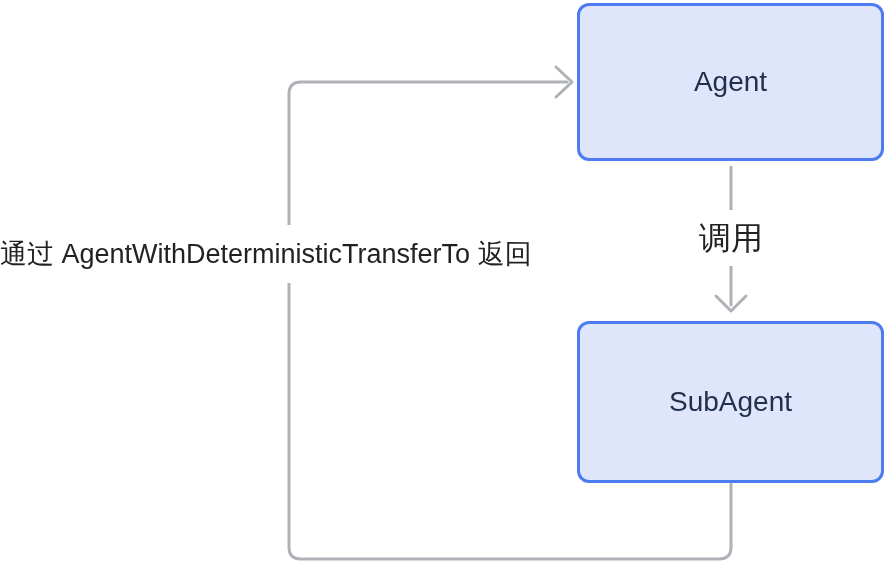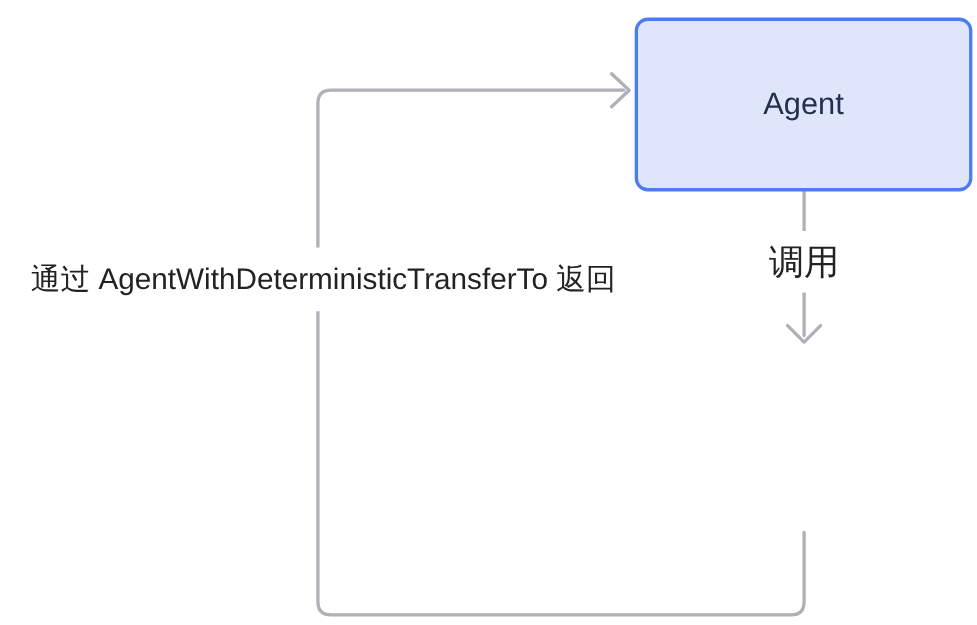--- a/index.html
+++ b/index.html
@@ -41,28 +41,27 @@
     background: var(--node_fill);
     border: 3px solid var(--node_border);
     border-radius: 12px;
     display: flex;
     align-items: center;
     justify-content: center;
     color: var(--node_text);
     font-size: 28px;
     line-height: 1;
   }
-  .node-agent    { top: 16px;   height: 158px; }
+  .node-agent    { top: 3px;   height: 158px; }
   .node-subagent { top: 321px; height: 162px; }
   .edge-label {
     position: absolute;
     background: var(--canvas_bg);
     color: var(--edge_label_text);
     white-space: nowrap;
-    padding-left: 28px;
   }
   .edge-label-call {
     left: 731px;
     top: 210px;
     height: 56px;
     line-height: 56px;
     padding: 0 12px;
     transform: translateX(-50%);
     font-size: 32px;
   }
@@ -90,14 +89,17 @@
   </svg>
 
   <div class="edge-label edge-label-return">通过 AgentWithDeterministicTransferTo 返回</div>
 
   <div class="edge-label edge-label-call">调用</div>
 
   <div class="node node-agent">
     <span>Agent</span>
   </div>
 
+  <div class="node node-subagent">
+    <span>SubAgent</span>
+  </div>
 
 </div>
 
 </body></html>

